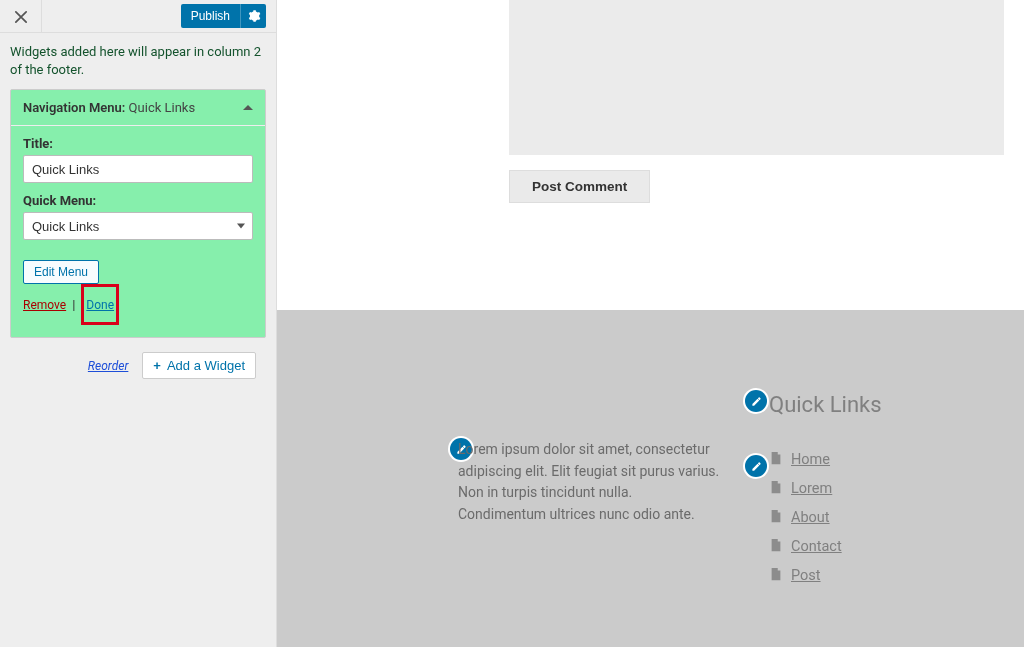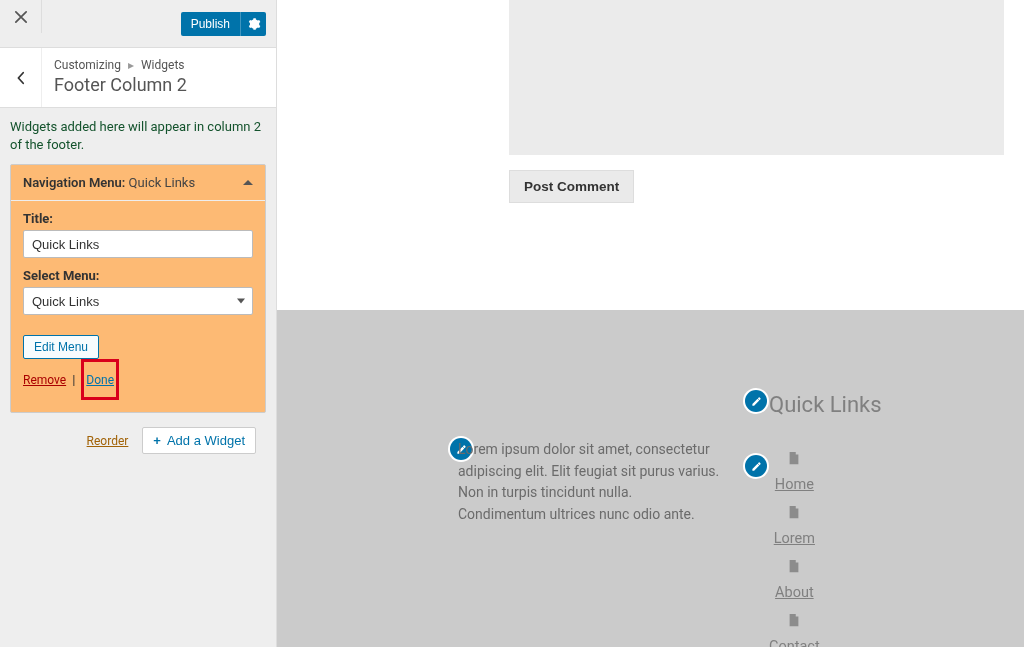--- a/index.html
+++ b/index.html
@@ -5,21 +5,21 @@
     * { box-sizing: border-box; margin: 0; padding: 0; }
     html, body { height: 100%; font-family: -apple-system, BlinkMacSystemFont, "Segoe UI", Roboto, sans-serif; font-size: 13px; color: #333; }
     body { display: flex; overflow: hidden; }
 
     
     .panel {
       width: 277px; min-width: 277px; height: 647px; background: #eeeeee;
       border-right: 1px solid #ddd; display: flex; flex-direction: column;
     }
     .panel-top {
-      display: flex; height: 48px; background: #eee; border-bottom: 1px solid #ddd;
+      display: flex; height: 33px; background: #eee; border-bottom: 1px solid #ddd;
     }
     .close-cell {
       width: 42px; height: 33px; display:flex; align-items:center; justify-content:center;
       border-right: 1px solid #ddd; cursor:pointer;
     }
     .close-cell svg { width: 14px; height: 14px; fill: #555; }
     .top-spacer { flex: 1; }
     .publish-wrap { display:flex; align-items:center; padding-right: 10px; }
     .publish-btn {
       background:#0073aa; color:#fff; border:none; height:24px;
@@ -42,21 +42,21 @@
     }
     .back-cell svg { width:14px; height:14px; fill:#333; }
     .head-text { padding: 10px 12px 12px; }
     .crumbs { font-size: 12px; color:#555; }
     .crumbs .arrow { margin: 0 4px; color:#999; }
     .section-title { font-size: 18px; font-weight: 400; color:#555; margin-top: 2px; }
 
     .panel-body { padding: 10px 10px 0 10px; }
     .desc { color:#14532d; line-height: 1.4; margin-bottom: 10px; }
 
-    .widget-box { background:#fdba74; border:1px solid #ccc; border-radius:2px; }
+    .widget-box { background:#86efac; border:1px solid #ccc; border-radius:2px; }
     .widget-head {
       display:flex; align-items:center; justify-content:space-between;
       padding: 10px 12px; border-bottom:1px solid #eee; cursor:pointer;
     }
     .widget-head .label { font-size:13px; }
     .widget-head .label b { font-weight:600; }
     .widget-head .thin { font-weight:400; color:#444; }
     .caret-up {
       width:0; height:0; border-left:5px solid transparent; border-right:5px solid transparent;
       border-bottom:5px solid #555;
@@ -80,35 +80,35 @@
     .widget-actions { display:flex; gap: 6px; align-items:center; }
     .link-remove { color:#a00; font-size:12px; text-decoration:underline; cursor:pointer; }
     .link-done { color:#0073aa; font-size:12px; text-decoration:underline; cursor:pointer; }
     .done-highlight {
       border: 3px solid #d9001b; padding: 10px 2px; display:inline-block;
     }
     .panel-footer {
       margin-top: 14px; display:flex; justify-content:flex-end; align-items:center; gap:14px;
       padding: 0 10px;
     }
-    .link-reorder { color:#a16207; font-size:12px; text-decoration:underline; cursor:pointer; }
+    .link-reorder { color:#1d4ed8; font-size:12px; text-decoration:underline; cursor:pointer;font-style:italic; }
     .add-widget-btn {
       border:1px solid #ccc; background:#fff; color:#0073aa; padding: 5px 10px;
       font-size:13px; border-radius:2px; cursor:pointer; display:flex; align-items:center; gap:6px;
     }
     .add-widget-btn .plus { font-weight:600; color:#0073aa; }
 
     
     .preview { flex:1; height:647px; background:#fff; overflow:hidden; position:relative; }
     .comment-box {
       position:absolute; left:232px; top:0; width:495px; height:155px; background:#ebebeb;
     }
     .post-comment {
       position:absolute; left:232px; top:170px; background:#eaeaea; border:1px solid #ddd;
-      padding: 8px 14px; font-size:13.5px; font-weight:600; color:#333;
+      padding: 8px 22px; font-size:13.5px; font-weight:600; color:#333;
     }
     .white-strip { position:absolute; left:0; top:210px; right:0; height:100px; background:#fff; }
     .footer-area {
       position:absolute; left:0; top:310px; right:0; bottom:0; background:#cbcbcb;
     }
     .lorem {
       position:absolute; left:181px; top:129px; width:262px; color:#6b6b6b; line-height:1.55; font-size:14px;
     }
     .edit-pill {
       width:22px; height:22px; border-radius:50%; background:#0073aa;
@@ -118,21 +118,21 @@
     .edit-pill svg { width:11px; height:11px; fill:#fff; }
     .lorem-pill-wrap { position:absolute; left:173px; top:128px; }
     .ql-title {
       position:absolute; left:492px; top:82px; font-size:22px; color:#808080; font-weight:400;
     }
     .ql-pill-wrap { position:absolute; left:468px; top:80px; }
     .ql-list-pill-wrap { position:absolute; left:468px; top:145px; }
     .ql-list {
       position:absolute; left:492px; top:141px; list-style:none;
     }
-    .ql-list li { display:flex; align-items:center; gap:8px; margin-bottom:12px;flex-direction:column; }
+    .ql-list li { display:flex; align-items:center; gap:8px; margin-bottom:12px; }
     .doc-icon svg { width:14px; height:14px; fill:#8c8c8c; }
     .ql-link { color:#808080; text-decoration:underline; font-size:14.5px; cursor:pointer; }
   </style>
 </head>
 <body>
 
 <aside class="panel">
 
   <div class="panel-top">
     <div class="close-cell">
@@ -144,52 +144,37 @@
     <div class="publish-wrap">
       <button type="button" class="publish-btn">Publish</button>
       <button type="button" class="gear-btn">
         <svg viewBox="0 0 24 24">
             <path d="M12 8a4 4 0 100 8 4 4 0 000-8zm9 4a7.9 7.9 0 00-.2-1.8l2.1-1.6-2-3.4-2.5 1a8 8 0 00-3.1-1.8L15 2h-4l-.3 2.4A8 8 0 007.6 6.2l-2.5-1-2 3.4 2.1 1.6A7.9 7.9 0 005 12c0 .6.1 1.2.2 1.8L3.1 15.4l2 3.4 2.5-1a8 8 0 003.1 1.8L11 22h4l.3-2.4a8 8 0 003.1-1.8l2.5 1 2-3.4-2.1-1.6c.1-.6.2-1.2.2-1.8z"></path>
           </svg>
       </button>
     </div>
   </div>
 
-  <div class="panel-head">
-    <div class="back-cell">
-      <svg viewBox="0 0 16 16">
-          <path d="M10.5 2L5 8l5.5 6" stroke="#333" stroke-width="2" fill="none" stroke-linecap="round" stroke-linejoin="round"></path>
-        </svg>
-    </div>
-    <div class="head-text">
-      <div class="crumbs">
-        <span>Customizing</span>
-        <span class="arrow">▸</span>
-        <span>Widgets</span>
-      </div>
-      <div class="section-title">Footer Column 2</div>
-    </div>
-  </div>
 
   <div class="panel-body">
     <p class="desc">Widgets added here will appear in column 2 of the footer.</p>
 
     <div class="widget-box">
       <div class="widget-head">
         <span class="label">
           <b>Navigation Menu:</b>
           <span class="thin">Quick Links</span>
         </span>
         <span class="caret-up"></span>
       </div>
       <div class="widget-body">
         <label class="field-label">Title:</label>
         <input type="text" class="text-input" value="Quick Links" style="">
 
-        <label class="field-label" style="margin-top:10px;">Select Menu:</label>
+        <label class="field-label" style="margin-top:10px;">Quick Menu:</label>
         <div class="select-wrap">
           <input type="text" readonly="" class="select-input" value="Quick Links" style="">
           <span class="chev"></span>
         </div>
 
         <button type="button" class="btn-outline">Edit Menu</button>
 
         <div class="widget-actions">
           <a class="link-remove">Remove</a>
           <span>|</span>

